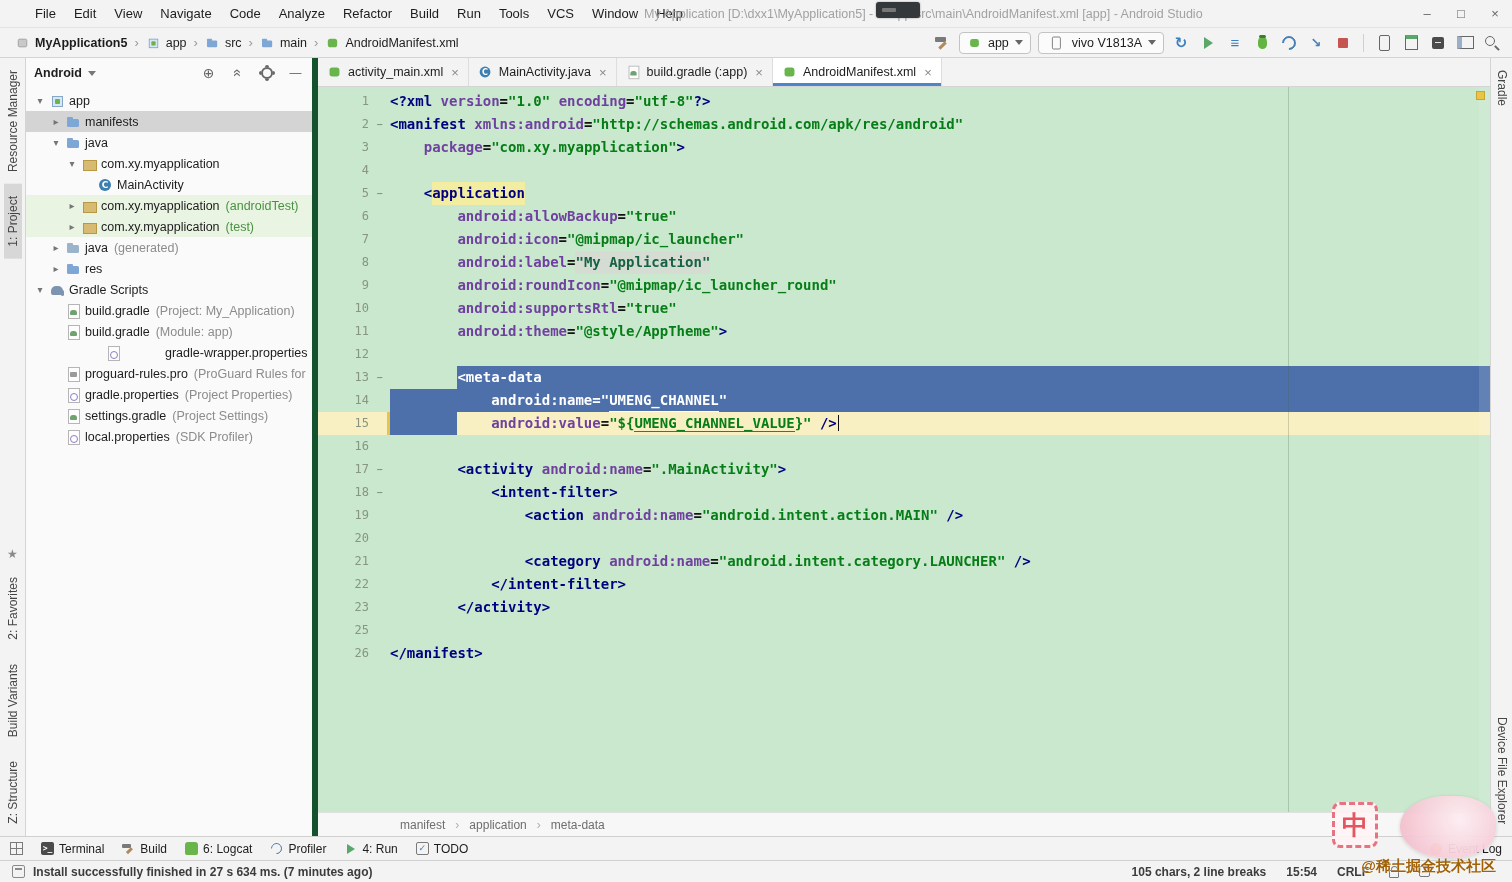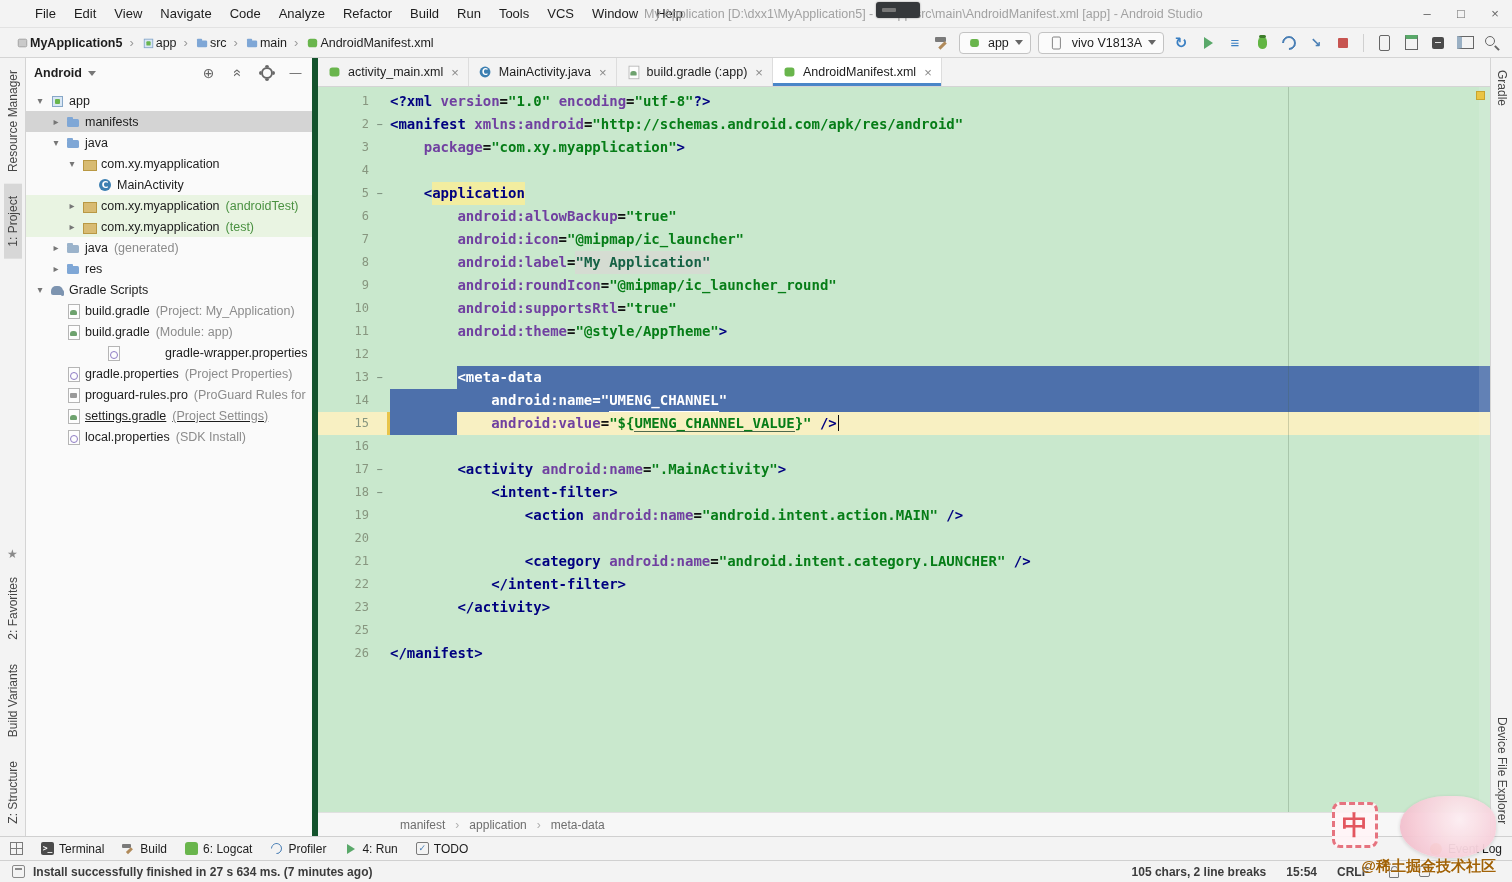--- a/index.html
+++ b/index.html
@@ -12,21 +12,21 @@
   .menu-item { padding:0 9px; line-height:28px; cursor:default; }
   .win-title { position:absolute; left:644px; top:0; line-height:28px; color:#a2a2a2; font-size:12.5px; white-space:nowrap; max-width:620px; overflow:hidden; }
   .overlay-frag { position:absolute; left:876px; top:2px; width:44px; height:16px; background:#35383b; border-radius:3px; box-shadow:0 0 2px rgba(0,0,0,.4); }
   .overlay-frag::before { content:""; position:absolute; left:6px; top:6px; width:14px; height:4px; background:#777; border-radius:1px; }
   .win-controls { margin-left:auto; display:flex; }
   .win-btn { width:34px; text-align:center; line-height:28px; color:#666; font-size:13px; }
 
   
   .navbar { height:30px; background:#f3f3f3; border-bottom:1px solid #d4d4d4; display:flex; align-items:center; padding:0 10px 0 12px; }
   .crumbs { display:flex; align-items:center; gap:4px; white-space:nowrap; }
-  .crumb { display:flex; align-items:center; padding:2px 3px; }
+  .crumb { display:flex; align-items:center; gap:5px; padding:2px 3px; }
   .crumb-label { font-size:12.5px; }
   .crumb:first-child .crumb-label { font-weight:bold; }
   .crumb-sep { color:#9a9a9a; font-size:13px; }
   .main-toolbar { margin-left:auto; display:flex; align-items:center; gap:7px; }
   .combo { display:flex; align-items:center; gap:6px; border:1px solid #c3c3c3; background:#fbfbfb; border-radius:4px; height:22px; padding:0 7px; font-size:12.5px; }
   .caret-down { width:0; height:0; border-left:4px solid transparent; border-right:4px solid transparent; border-top:5px solid #666; }
   .tbi { width:20px; height:20px; position:relative; display:flex; align-items:center; justify-content:center; }
   .tb-sep { width:1px; height:18px; background:#d0d0d0; margin:0 3px; }
   .tbi-hammer::before { content:""; width:11px; height:5px; background:#7a7a7a; border-radius:1px; position:absolute; left:3px; top:4px; }
   .tbi-hammer::after { content:""; position:absolute; width:3px; height:9px; background:#b08a5a; left:9px; top:8px; transform:rotate(45deg); }
@@ -342,41 +342,41 @@
           <span class="tree-suffix">(Module: app)</span>
         </div>
         <div class="tree-row" style="padding-left: 24px; gap: 44px;">
           <span class="tree-arrow"></span>
           <span class="ti ti-props"></span>
           <span>gradle-wrapper.properties</span>
           <span class="tree-suffix">(Gradle Versi</span>
         </div>
         <div class="tree-row" style="padding-left: 24px;">
           <span class="tree-arrow"></span>
+          <span class="ti ti-proguard"></span>
+          <span>proguard-rules.pro</span>
+          <span class="tree-suffix">(ProGuard Rules for</span>
+        </div>
+        <div class="tree-row" style="padding-left: 24px;">
+          <span class="tree-arrow"></span>
           <span class="ti ti-props"></span>
           <span>gradle.properties</span>
           <span class="tree-suffix">(Project Properties)</span>
         </div>
         <div class="tree-row" style="padding-left: 24px;">
           <span class="tree-arrow"></span>
-          <span class="ti ti-proguard"></span>
-          <span>proguard-rules.pro</span>
-          <span class="tree-suffix">(ProGuard Rules for</span>
-        </div>
-        <div class="tree-row" style="padding-left: 24px; text-decoration: underline;">
-          <span class="tree-arrow"></span>
           <span class="ti ti-gradlefile"></span>
           <span>settings.gradle</span>
           <span class="tree-suffix">(Project Settings)</span>
         </div>
         <div class="tree-row" style="padding-left: 24px;">
           <span class="tree-arrow"></span>
           <span class="ti ti-props"></span>
           <span>local.properties</span>
-          <span class="tree-suffix">(SDK Install)</span>
+          <span class="tree-suffix">(SDK Profiler)</span>
         </div>
       </div>
   </div>
 
   <div class="editor-zone">
     <div class="tabbar" id="tabbar">
         <div class="tab">
           <span class="ti ti-android"></span>
           <span>activity_main.xml</span>
           <span class="tab-close">×</span>

